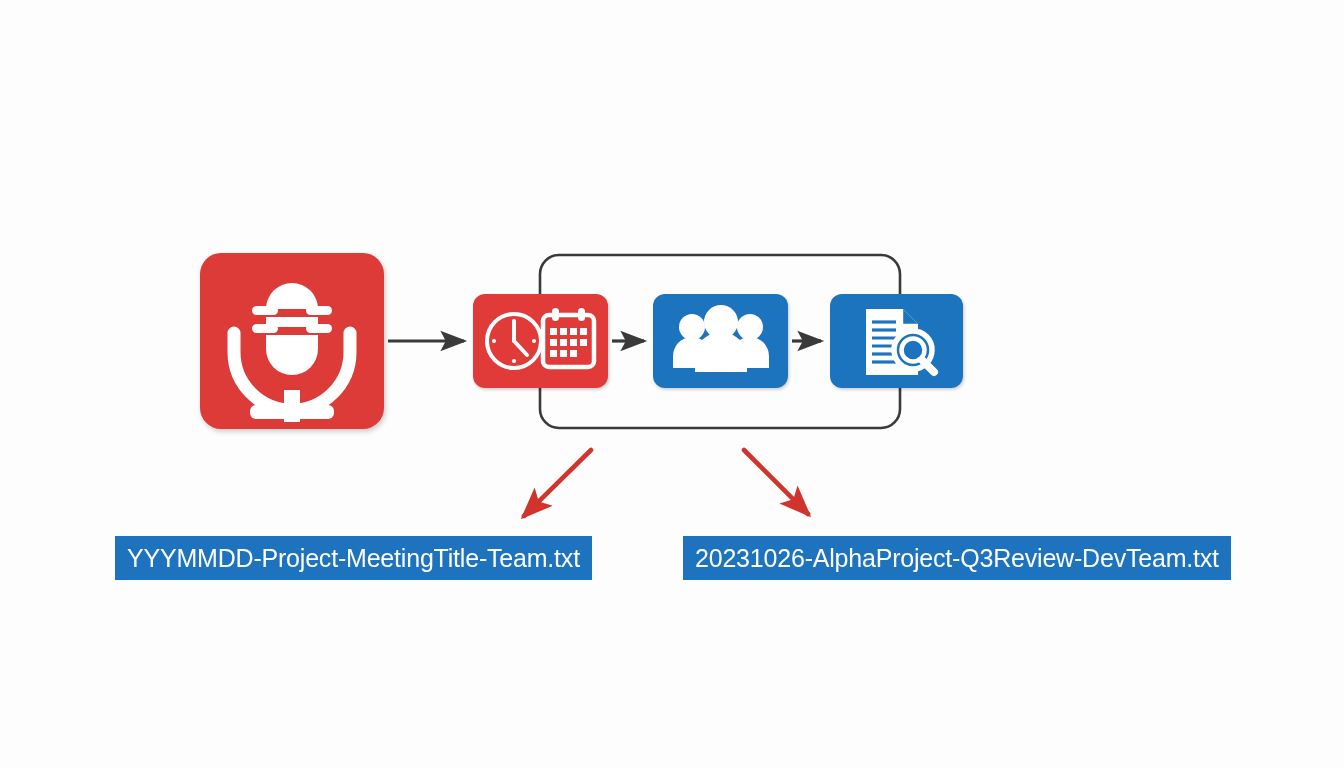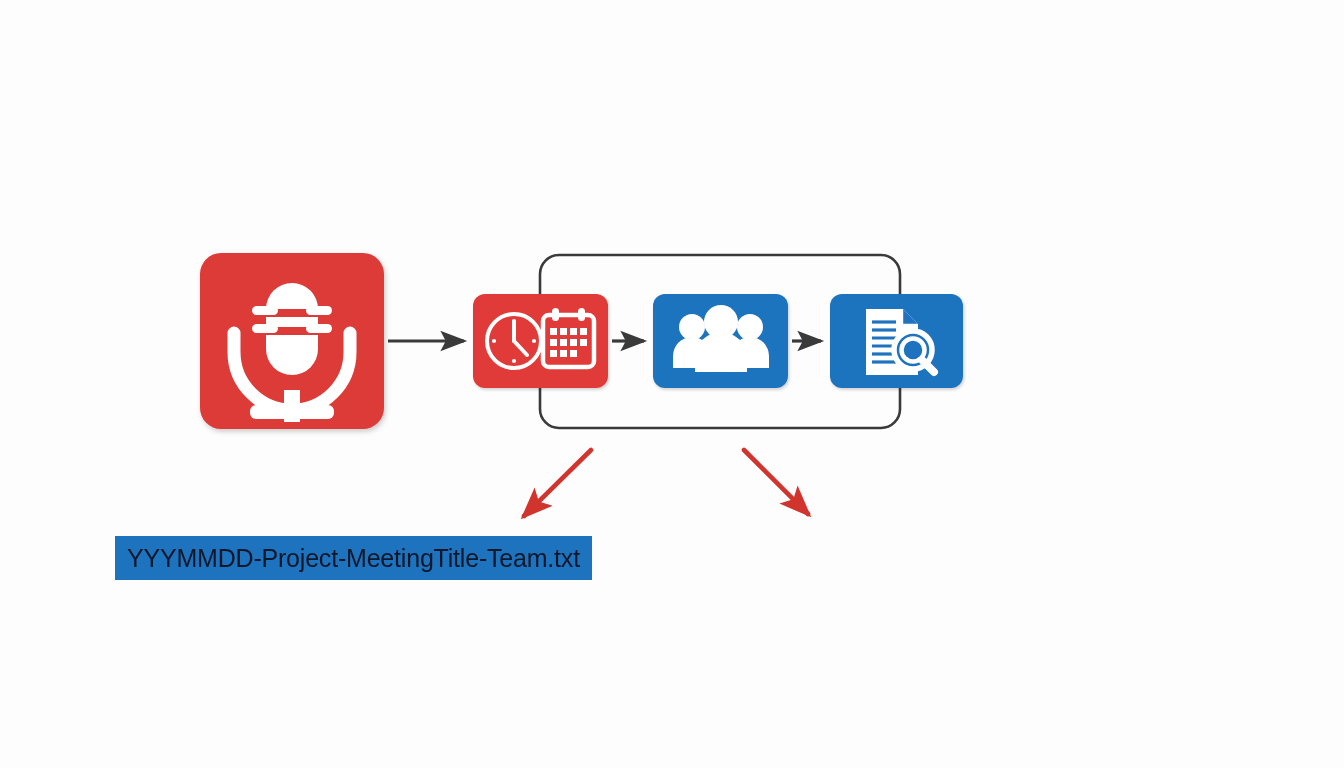--- a/index.html
+++ b/index.html
@@ -20,21 +20,21 @@
     background: #fdfdfd;
   }
   #diagram-svg {
     position: absolute;
     left: 0;
     top: 0;
   }
   .file-label {
     position: absolute;
     background: #1e73be;
-    color: #0f172a;
+    color: #ffffff;
     font-family: "Liberation Sans", sans-serif;
     font-size: 25px;
     line-height: 44px;
     height: 44px;
     letter-spacing: -0.2px;
     white-space: nowrap;
     padding: 0 12px;
     box-sizing: border-box;
     text-align: center;
   }
@@ -185,14 +185,15 @@
         <circle cx="913" cy="350" r="19" fill="#1e73be" stroke="#ffffff" stroke-width="5.5"></circle>
         <circle cx="913" cy="350" r="11.5" fill="none" stroke="#ffffff" stroke-width="4.5"></circle>
         <line x1="923" y1="361" x2="934" y2="372" stroke="#ffffff" stroke-width="8" stroke-linecap="round"></line>
       </g>
     </g>
 
   </svg>
 
   <div class="file-label" id="file-label-pattern">YYYMMDD-Project-MeetingTitle-Team.txt</div>
 
+  <div class="file-label" id="file-label-example">20231026-AlphaProject-Q3Review-DevTeam.txt</div>
 
 </div>
 
 </body></html>

